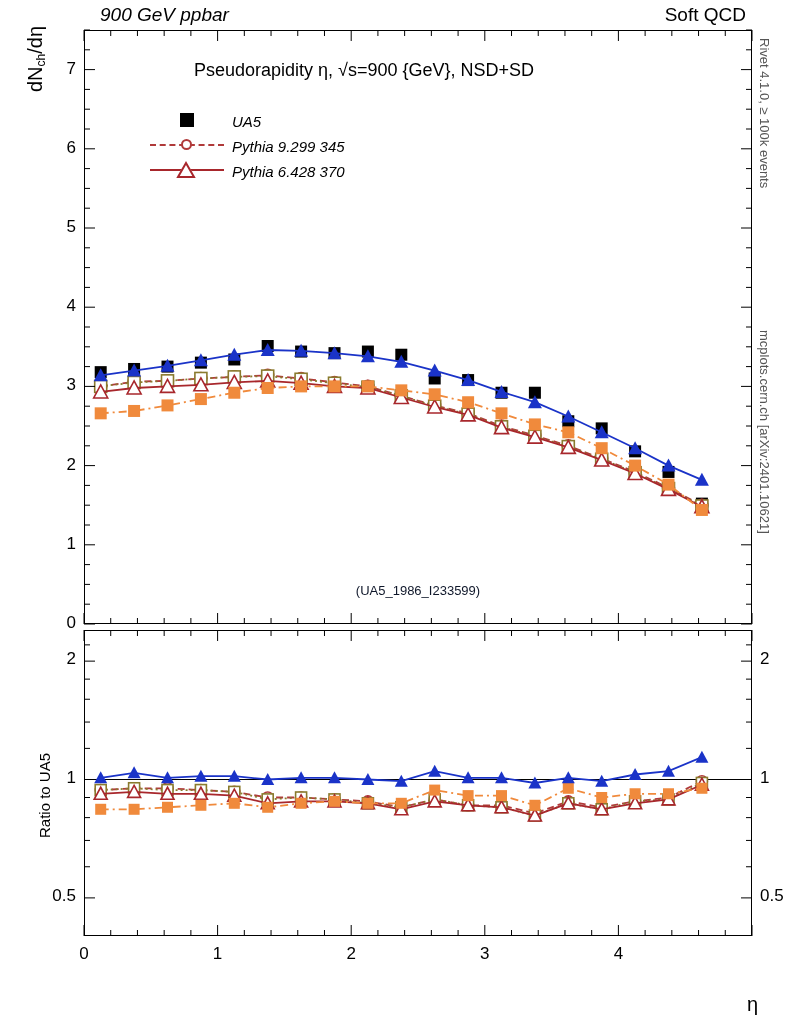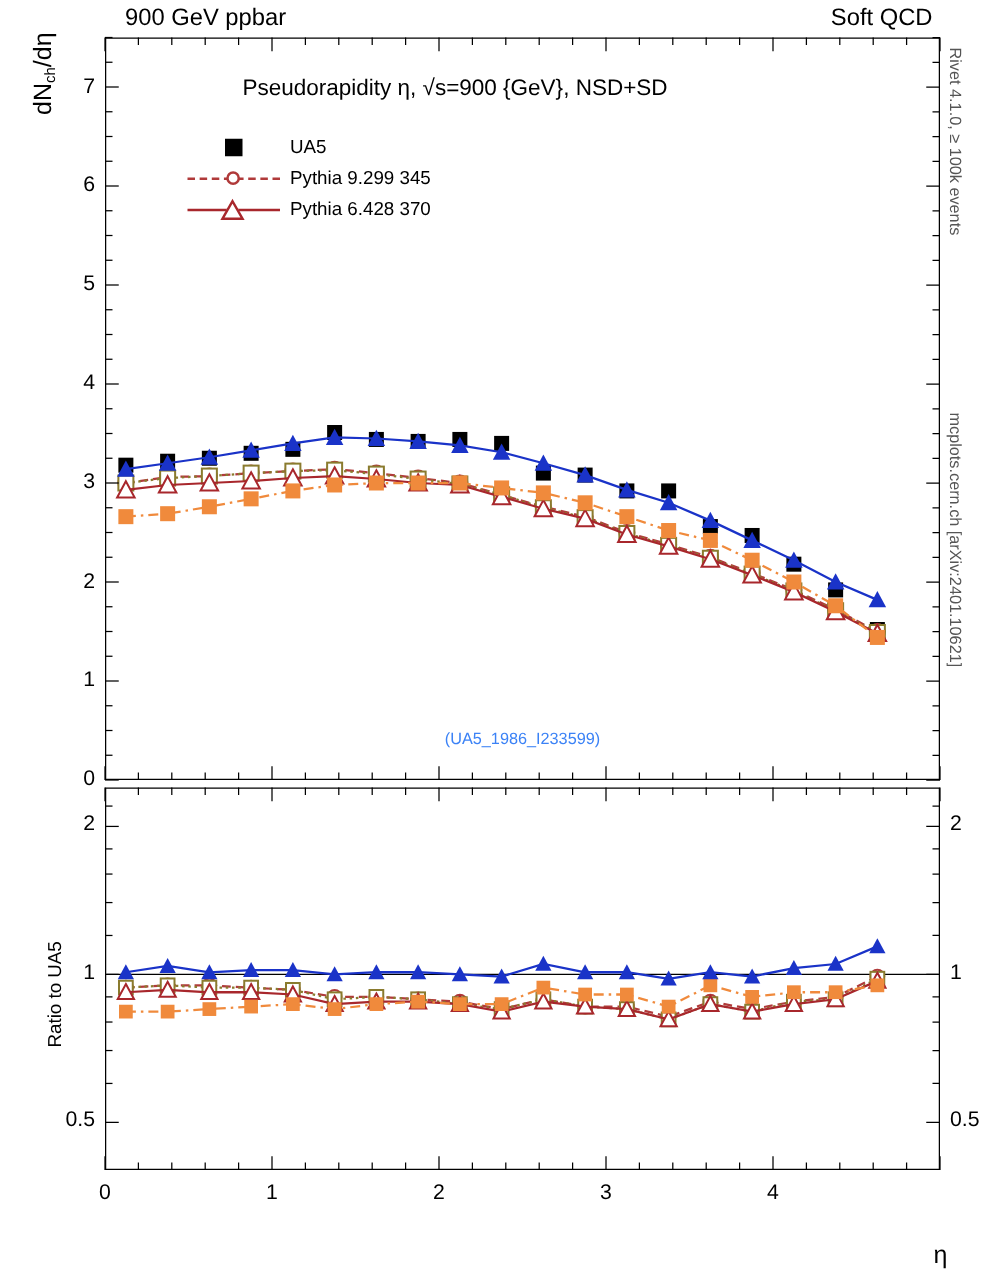--- a/index.html
+++ b/index.html
@@ -1,38 +1,38 @@
 <!DOCTYPE html>
 <html><head>
 <meta charset="utf-8">
 <style>
   html,body{margin:0;padding:0;background:#ffffff;}
   body{width:786px;height:1024px;font-family:"Liberation Sans",sans-serif;color:#000;}
   #root{position:relative;width:786px;height:1024px;overflow:hidden;}
 
   .hdr{position:absolute;font-size:19px;color:#000;}
-  #hdr-left{left:100px;top:4px;}
+  #hdr-left{left:100px;top:4px;font-style:italic;}
   #hdr-right{right:40px;top:4px;margin-left:44px;}
 
   .axtxt{position:absolute;font-size:16px;color:#000;}
   .rot90{transform-origin:0 0;}
 
   .side{position:absolute;font-size:13px;color:#555;white-space:nowrap;}
 
   .panel{position:absolute;border:1px solid #000;box-sizing:border-box;background:#fff;}
   #main-panel{left:84px;top:30px;width:668px;height:594px;}
   #ratio-panel{left:84px;top:630px;width:668px;height:306px;}
   .ticklabel{position:absolute;font-size:17px;color:#000;text-align:right;}
   .xticklabel{position:absolute;font-size:17px;color:#000;text-align:center;}
 
   #plot-title{position:absolute;left:84px;top:60px;width:560px;text-align:center;font-size:18px;}
-  #watermark{position:absolute;left:84px;top:583px;width:668px;text-align:center;font-size:13px;color:#3b82f6;}
+  #watermark{position:absolute;left:84px;top:583px;width:668px;text-align:center;font-size:13px;color:#0f172a;}
 
   #legend{position:absolute;left:150px;top:105px;font-size:15px;}
-  .leg-row{display:flex;align-items:center;height:25px;}
+  .leg-row{display:flex;align-items:flex-end;height:25px;font-style:italic;}
   .leg-key{width:74px;height:20px;position:relative;margin-right:8px;}
   .leg-line{position:absolute;left:0;top:9px;width:74px;height:2px;}
   .leg-mark{position:absolute;left:30px;top:3px;}
   .leg-label{white-space:nowrap;}
 
   svg{position:absolute;left:0;top:0;overflow:visible;}
 
   #ylabel-main{left:24px;top:92px;font-size:20px;}
   #ylabel-ratio{left:36px;top:838px;font-size:15px;}
   #xlabel{right:28px;bottom:8px;font-size:20px;}

